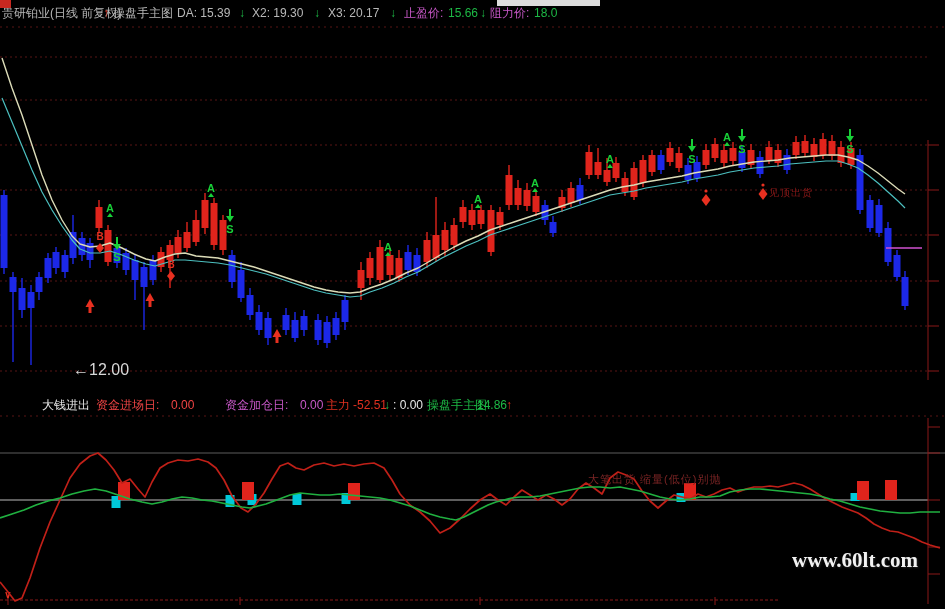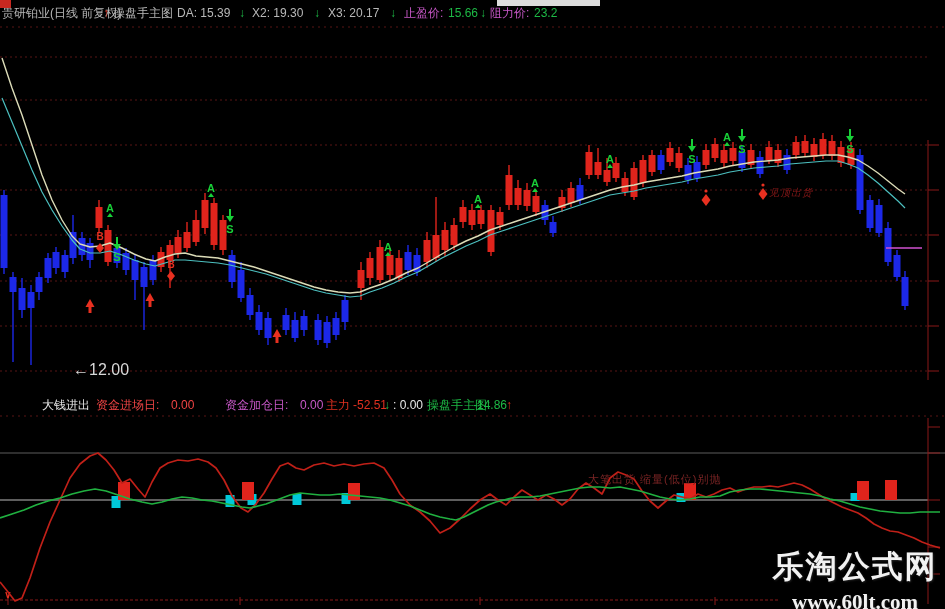--- a/index.html
+++ b/index.html
@@ -7,21 +7,21 @@
        font-family:"Liberation Sans",sans-serif;}
   #chart-svg{position:absolute;left:0;top:0;z-index:1;}
   .hdr span,.subhdr span{position:absolute;font-size:12px;line-height:14px;white-space:nowrap;}
   .hdr{position:absolute;left:0;top:0;width:945px;height:22px;z-index:3;}
   .subhdr{position:absolute;left:0;top:397px;width:945px;height:16px;z-index:3;margin-left:39px;}
   .t-gray{color:#b8b8b8;} .t-red{color:#e03020;} .t-green{color:#1db845;}
   .t-mag{color:#c858c8;} .t-yel{color:#ef4444;} .t-white{color:#e8e8e8;}
   .icon-red{position:absolute;left:0;top:0;width:11px;height:8px;background:#c82820;z-index:4;}
   .white-strip{position:absolute;left:497px;top:0;width:103px;height:6px;background:#dcdcdc;z-index:4;}
   .price-marker{position:absolute;left:73px;top:361px;color:#d8d8d8;font-size:16px;z-index:3;}
-  .annot-main{position:absolute;left:769px;top:186px;color:#8a1818;font-size:10px;z-index:3;letter-spacing:1px;font-style:italic;}
+  .annot-main{position:absolute;left:769px;top:186px;color:#8a1818;font-size:10px;z-index:3;letter-spacing:1px;}
   .annot-sub{position:absolute;left:588px;top:472px;color:#7a2424;font-size:11px;z-index:3;letter-spacing:1px;}
   .wm{position:absolute;left:770px;top:546px;z-index:5;color:#f2f2f2;
       font-family:"Liberation Serif",serif;font-weight:bold;text-align:center;width:170px;}
   .wm1{font-size:31px;letter-spacing:2px;text-shadow:1px 1px 2px #222;}
   .wm2{font-size:21px;margin-top:2px;text-shadow:1px 1px 2px #222;}
 </style>
 </head>
 <body>
 
 <div id="app">
@@ -35,21 +35,21 @@
     <span class="t-gray" style="left:177px;top:6px">DA: 15.39</span>
     <span class="t-green" style="left:239px;top:6px">↓</span>
     <span class="t-gray" style="left:252px;top:6px">X2: 19.30</span>
     <span class="t-green" style="left:314px;top:6px">↓</span>
     <span class="t-gray" style="left:328px;top:6px">X3: 20.17</span>
     <span class="t-green" style="left:390px;top:6px">↓</span>
     <span class="t-mag" style="left:404px;top:6px">止盈价:</span>
     <span class="t-green" style="left:448px;top:6px">15.66</span>
     <span class="t-green" style="left:480px;top:6px">↓</span>
     <span class="t-mag" style="left:490px;top:6px">阻力价:</span>
-    <span class="t-green" style="left:534px;top:6px">23.2</span>
+    <span class="t-green" style="left:534px;top:6px">18.0</span>
   </div>
 
   <div class="chart-wrap">
     <svg id="chart-svg" width="945" height="609">
         <g>
           <line x1="0" y1="27" x2="945" y2="27" stroke="#581414" stroke-dasharray="2,4"></line>
           <line x1="0" y1="57" x2="928" y2="57" stroke="#581414" stroke-dasharray="2,3"></line>
           <line x1="0" y1="100" x2="928" y2="100" stroke="#581414" stroke-dasharray="2,3"></line>
           <line x1="0" y1="145" x2="928" y2="145" stroke="#581414" stroke-dasharray="2,3"></line>
           <line x1="0" y1="190" x2="928" y2="190" stroke="#581414" stroke-dasharray="2,3"></line>
@@ -369,16 +369,15 @@
     <span class="t-green" style="left:388px;top:1px">操盘手主图:</span>
     <span class="t-green" style="left:434px;top:1px">-14.86</span>
     <span class="t-red" style="left:467px;top:1px">↑</span>
   </div>
 
   <div class="price-marker">←12.00</div>
   <div class="annot-main">见顶出货</div>
   <div class="annot-sub">大笔出货 缩量(低位)别抛</div>
 
   <div class="wm">
-    <div class="wm1">乐淘公式网</div>
     <div class="wm2">www.60lt.com</div>
   </div>
 </div>
 
 </body></html>

